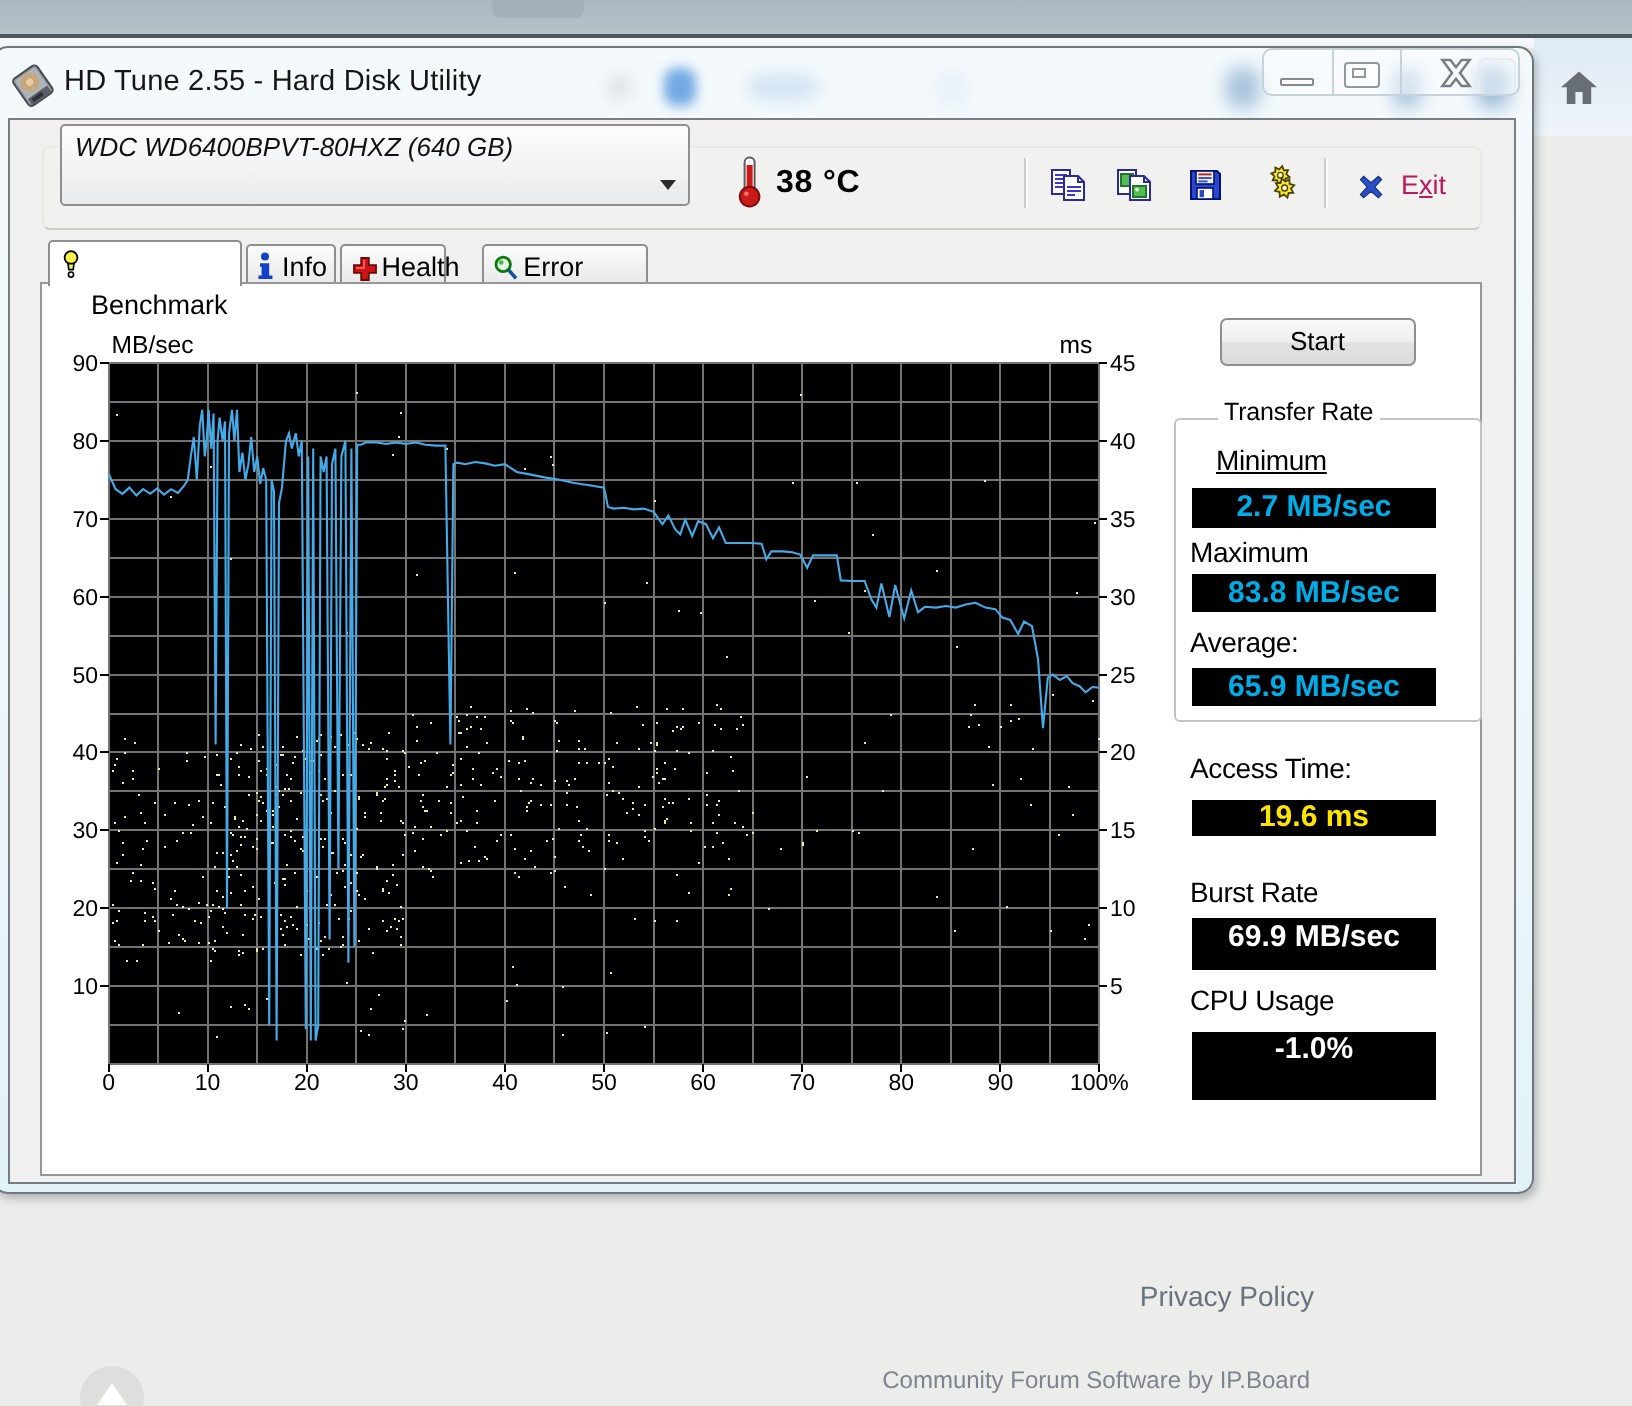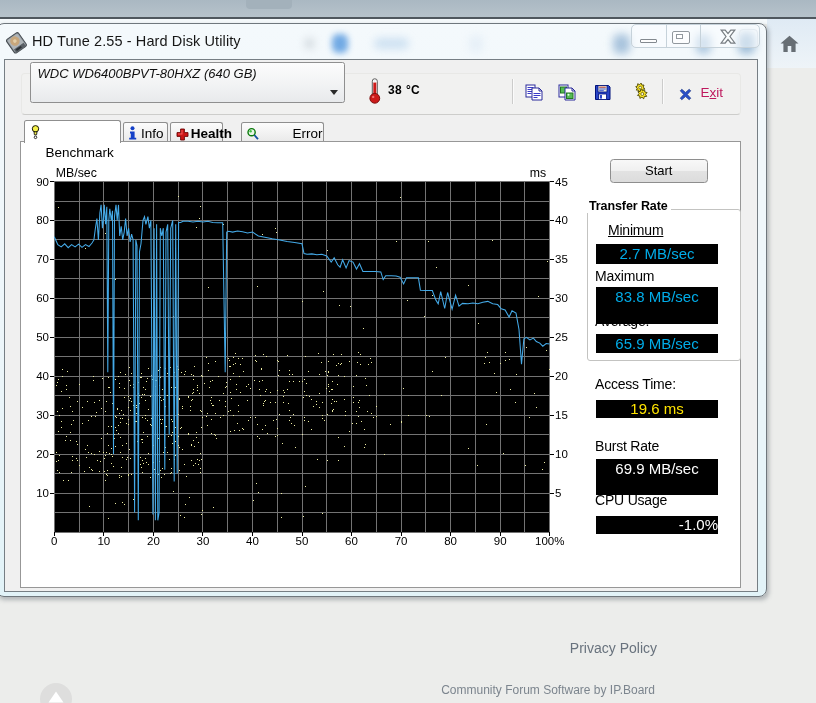--- a/index.html
+++ b/index.html
@@ -23,38 +23,38 @@
 .capdiv { position:absolute; top:0; width:1px; height:21.5px; background:#c6d2da; }
 #minbar { left:639.5px; top:38.5px; width:17px; height:4.5px; background:#fdfdfd; border:1px solid #83898f; border-radius:1px; }
 #maxsq { left:672px; top:30.5px; width:17.5px; height:13.5px; background:#fcfdfe; border:1.8px solid #91989e; border-radius:2px; }
 #maxsq i { position:absolute; left:3.2px; top:2.6px; width:7.2px; height:5.2px; border:1.3px solid #91989e; display:block; background:#fff; }
 #closex { left:718px; top:28px; }
 
 #panel { left:21px; top:73px; width:720px; height:41.5px; border-radius:4px; background:#f1f1f0; border:1px solid #e8e8e6; border-bottom-color:#cdcdcb; }
 #combo { left:29.5px; top:62px; width:315px; height:41px; background:linear-gradient(180deg,#fcfcfc,#f2f3f4 55%,#e8eaec); border:1px solid #8f8f8f; border-radius:2.5px; font-size:13px; color:#101010; line-height:22px; padding-left:7px;font-style:italic; }
 #comboarrow { left:330px; top:89.5px; width:0; height:0; border-left:4.5px solid transparent; border-right:4.5px solid transparent; border-top:5px solid #2b2b2b; }
 #thermo { left:368px; top:77.5px; }
-#temp { left:388px; top:83px; font-size:12px; letter-spacing:0.4px; font-weight:bold; color:#000; }
+#temp { left:388px; top:83px; font-size:16px; letter-spacing:0.4px; font-weight:bold; color:#000; }
 .tsep { position:absolute; top:79px; width:1px; height:25px; background:#cccccb; box-shadow:1px 0 0 #fbfbfb; }
 #exittext { left:700.5px; top:85px; font-size:13.5px; color:#be185d; }
 
 .tab { position:absolute; border:1px solid #8f8f8f; border-bottom:none; border-radius:2.5px 2.5px 0 0; font-size:13.5px; color:#000; }
 #tab0 { left:23.5px; top:119.5px; width:97.5px; height:23px; background:#fff; z-index:3; }
-.tabi { background:linear-gradient(180deg,#fcfcfc,#eaeaea); height:19px; top:121.5px;text-align:right; }
+.tabi { background:linear-gradient(180deg,#fcfcfc,#eaeaea); height:19px; top:121.5px; }
 #tab1 { left:123px; width:44.5px; }
-#tab2 { left:169.8px; width:53px;font-weight:bold; }
+#tab2 { left:169.8px; width:53px; }
 #tab3 { left:240.6px; width:83px; }
 #page { left:20px; top:140.5px; width:720.5px; height:447px; background:#fff; border:1px solid #979797; z-index:1; }
 .tlabel { position:absolute; top:3px; }
 
 #startbtn { left:610px; top:159px; width:97.5px; height:23.5px; border:1px solid #8e8e8e; border-radius:3.5px; background:linear-gradient(180deg,#f8f8f8,#f0f0f0 48%,#e2e2e2 52%,#dcdcdc); font-size:13px; text-align:center; line-height:21.5px; color:#000; z-index:4; }
 #group { left:587px; top:208.5px; width:153.5px; height:152.5px; border:1px solid #c3c3c1; border-radius:3px; z-index:4; }
-#grouplabel { left:586px; top:198.5px; font-size:12.5px; letter-spacing:-0.1px; background:#ffffff; padding:0 3px; z-index:5; color:#000;font-weight:bold; }
+#grouplabel { left:609px; top:198.5px; font-size:12.5px; letter-spacing:-0.1px; background:#ffffff; padding:0 3px; z-index:5; color:#000; }
 .flabel { position:absolute; font-size:14px; letter-spacing:-0.2px; color:#000; z-index:5; }
-.vbox { position:absolute; left:596px; width:122px; background:#000; font-size:15px; font-weight:normal; text-align:center; z-index:5; }
+.vbox { position:absolute; left:596px; width:122px; background:#000; font-size:15px; font-weight:bold; text-align:center; z-index:5; }
 .cyan { color:#00ace8; } .yel { color:#ffe400; } .wht { color:#ffffff; }
 
 .chart { position:absolute; left:0px; top:140px; z-index:2; }
 
 #privacy { right:159px; top:640px; font-size:14px; color:#68727d; }
 #cfs { right:161px; top:683px; font-size:12px; color:#7c858e; }
 #upbtn { left:38.5px; top:681.5px; }
 </style></head>
 <body>
 <div class="abs" id="topband">
@@ -963,27 +963,27 @@
 <text x="546.2" y="176.5" text-anchor="end" font-size="12.3">ms</text>
 </g>
 </svg>
 
 <div class="abs" id="startbtn">Start</div>
 <div class="abs" id="group"></div>
 <div class="abs" id="grouplabel">Transfer Rate</div>
 <div class="flabel" style="left:608px;top:222px;text-decoration:underline;">Minimum</div>
 <div class="vbox cyan" style="top:243.5px;height:20px;line-height:20px;">2.7 MB/sec</div>
 <div class="flabel" style="left:595px;top:267.5px;">Maximum</div>
-<div class="vbox cyan" style="top:287px;height:37px;line-height:19.5px;">83.8 MB/sec</div>
+<div class="vbox cyan" style="top:287px;height:19px;line-height:19.5px;">83.8 MB/sec</div>
 <div class="flabel" style="left:595px;top:312.5px;">Average:</div>
 <div class="vbox cyan" style="top:333.5px;height:19.5px;line-height:19.5px;">65.9 MB/sec</div>
 <div class="flabel" style="left:595px;top:375.5px;">Access Time:</div>
 <div class="vbox yel" style="top:399.5px;height:18.5px;line-height:18.5px;">19.6 ms</div>
 <div class="flabel" style="left:595px;top:437.5px;">Burst Rate</div>
-<div class="vbox wht" style="top:459px;height:36px;line-height:19px;">69.9 MB/sec</div>
+<div class="vbox wht" style="top:459px;height:26px;line-height:19px;">69.9 MB/sec</div>
 <div class="flabel" style="left:595px;top:492px;">CPU Usage</div>
-<div class="vbox wht" style="top:516px;height:18px;line-height:18px;text-align:right;">-1.0%</div>
+<div class="vbox wht" style="top:516px;height:34px;line-height:18px;">-1.0%</div>
 
 <div class="abs" id="privacy">Privacy Policy</div>
 <div class="abs" id="cfs">Community Forum Software by IP.Board</div>
 <div class="abs" id="upbtn"><svg width="34" height="24" viewBox="0 0 34 24">
       <circle cx="17" cy="17" r="16" fill="#dededd"></circle>
       <path d="M17 9.5 L24.5 20.5 H9.5 Z" fill="#ffffff"></path>
     </svg></div>
 </body></html>

